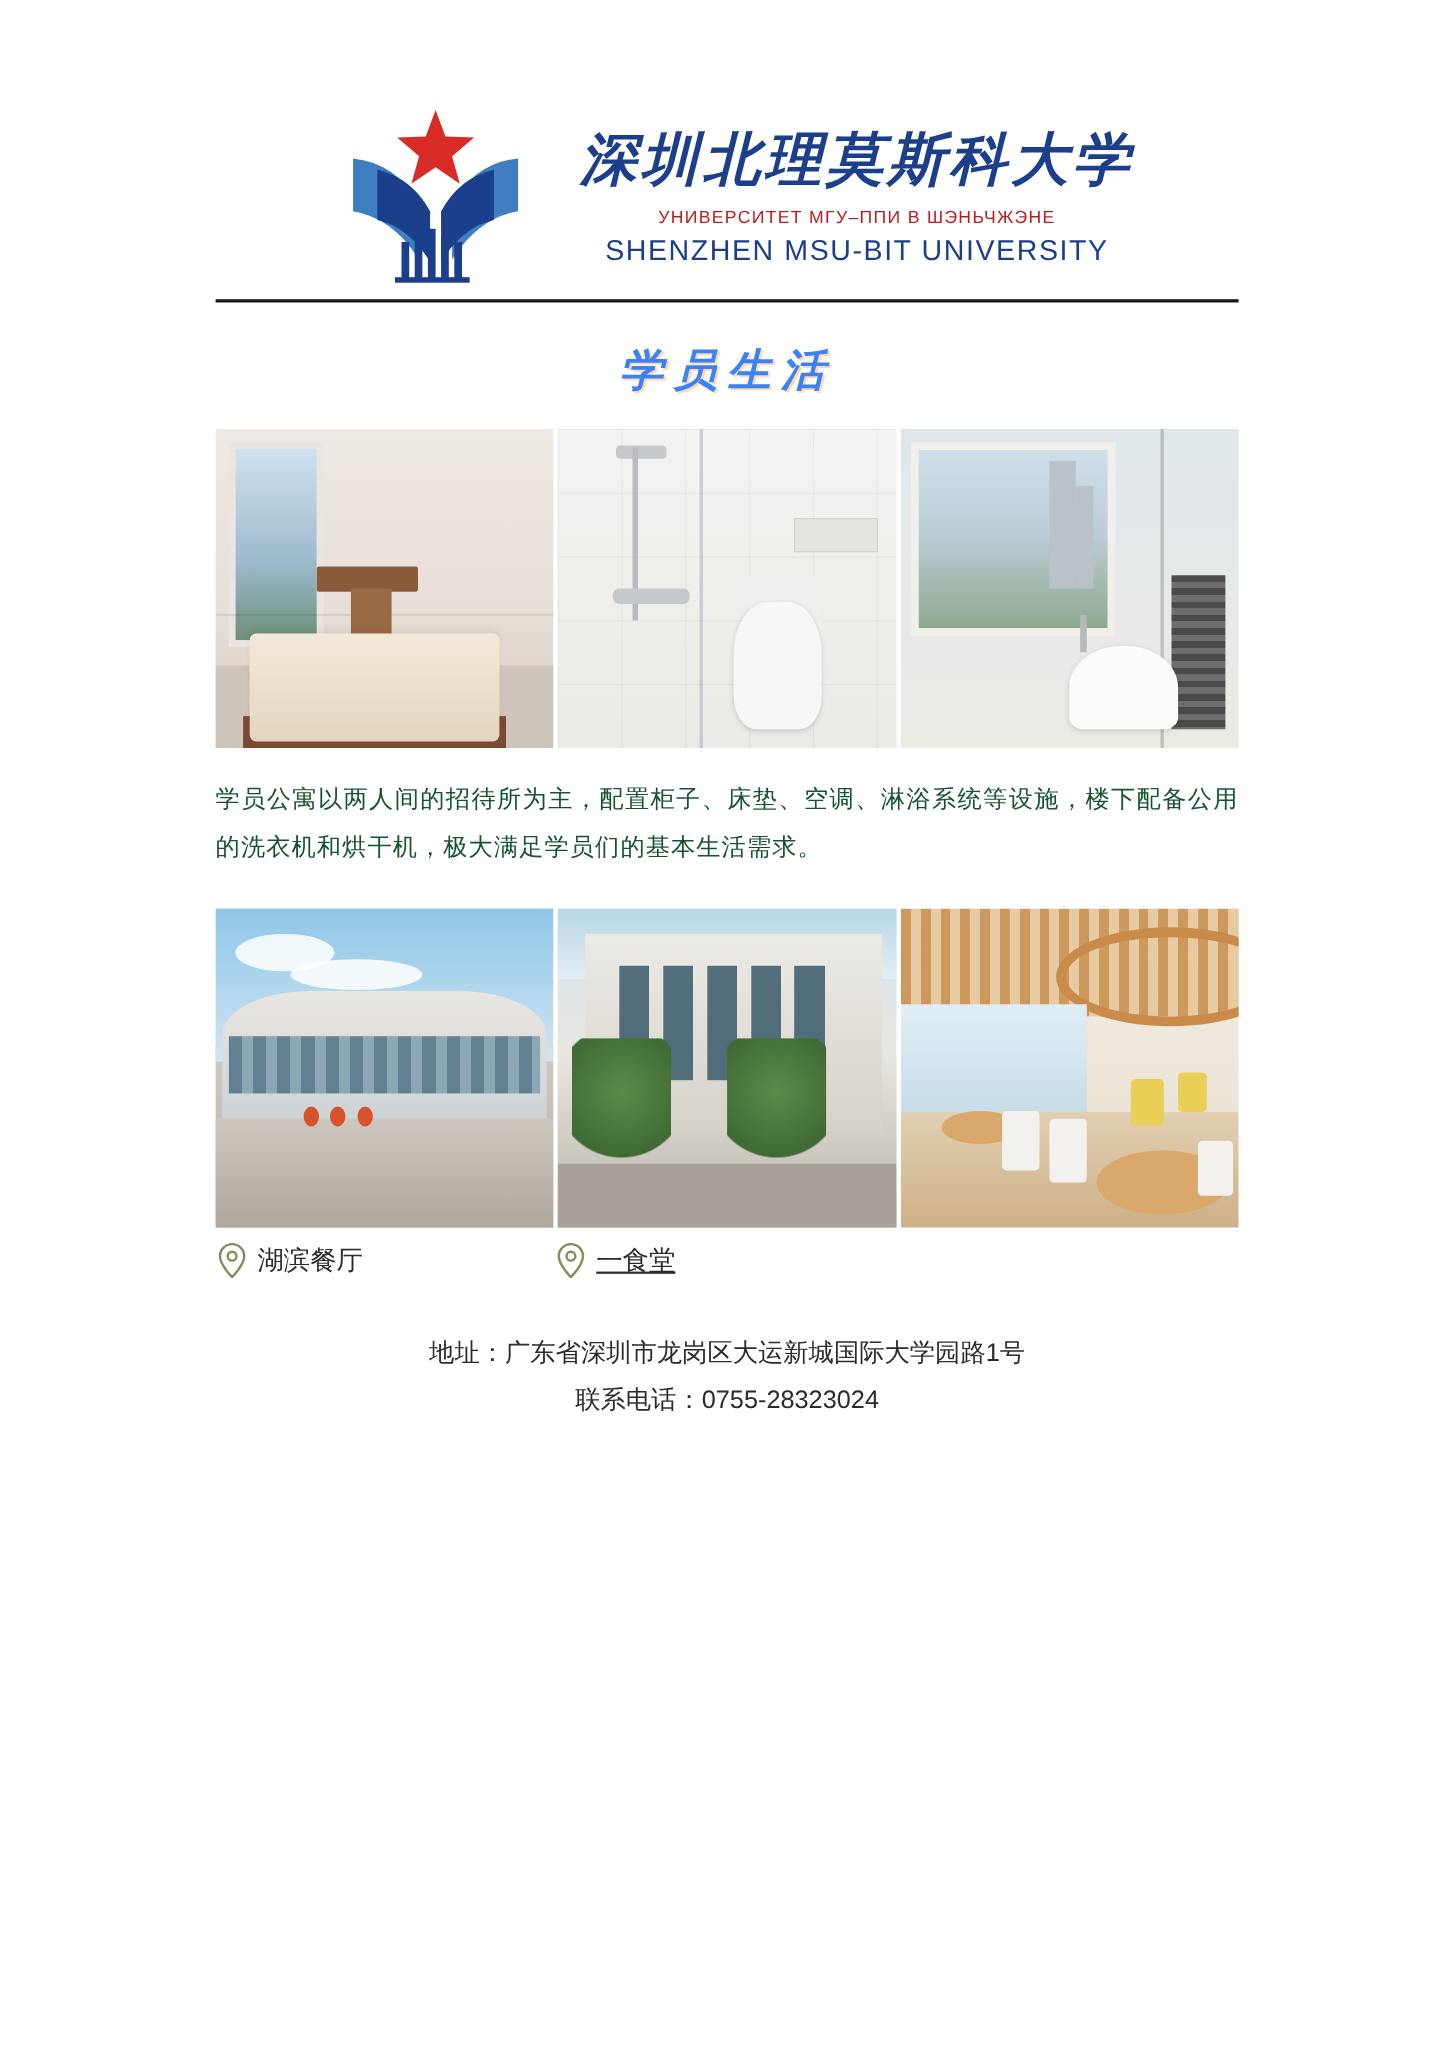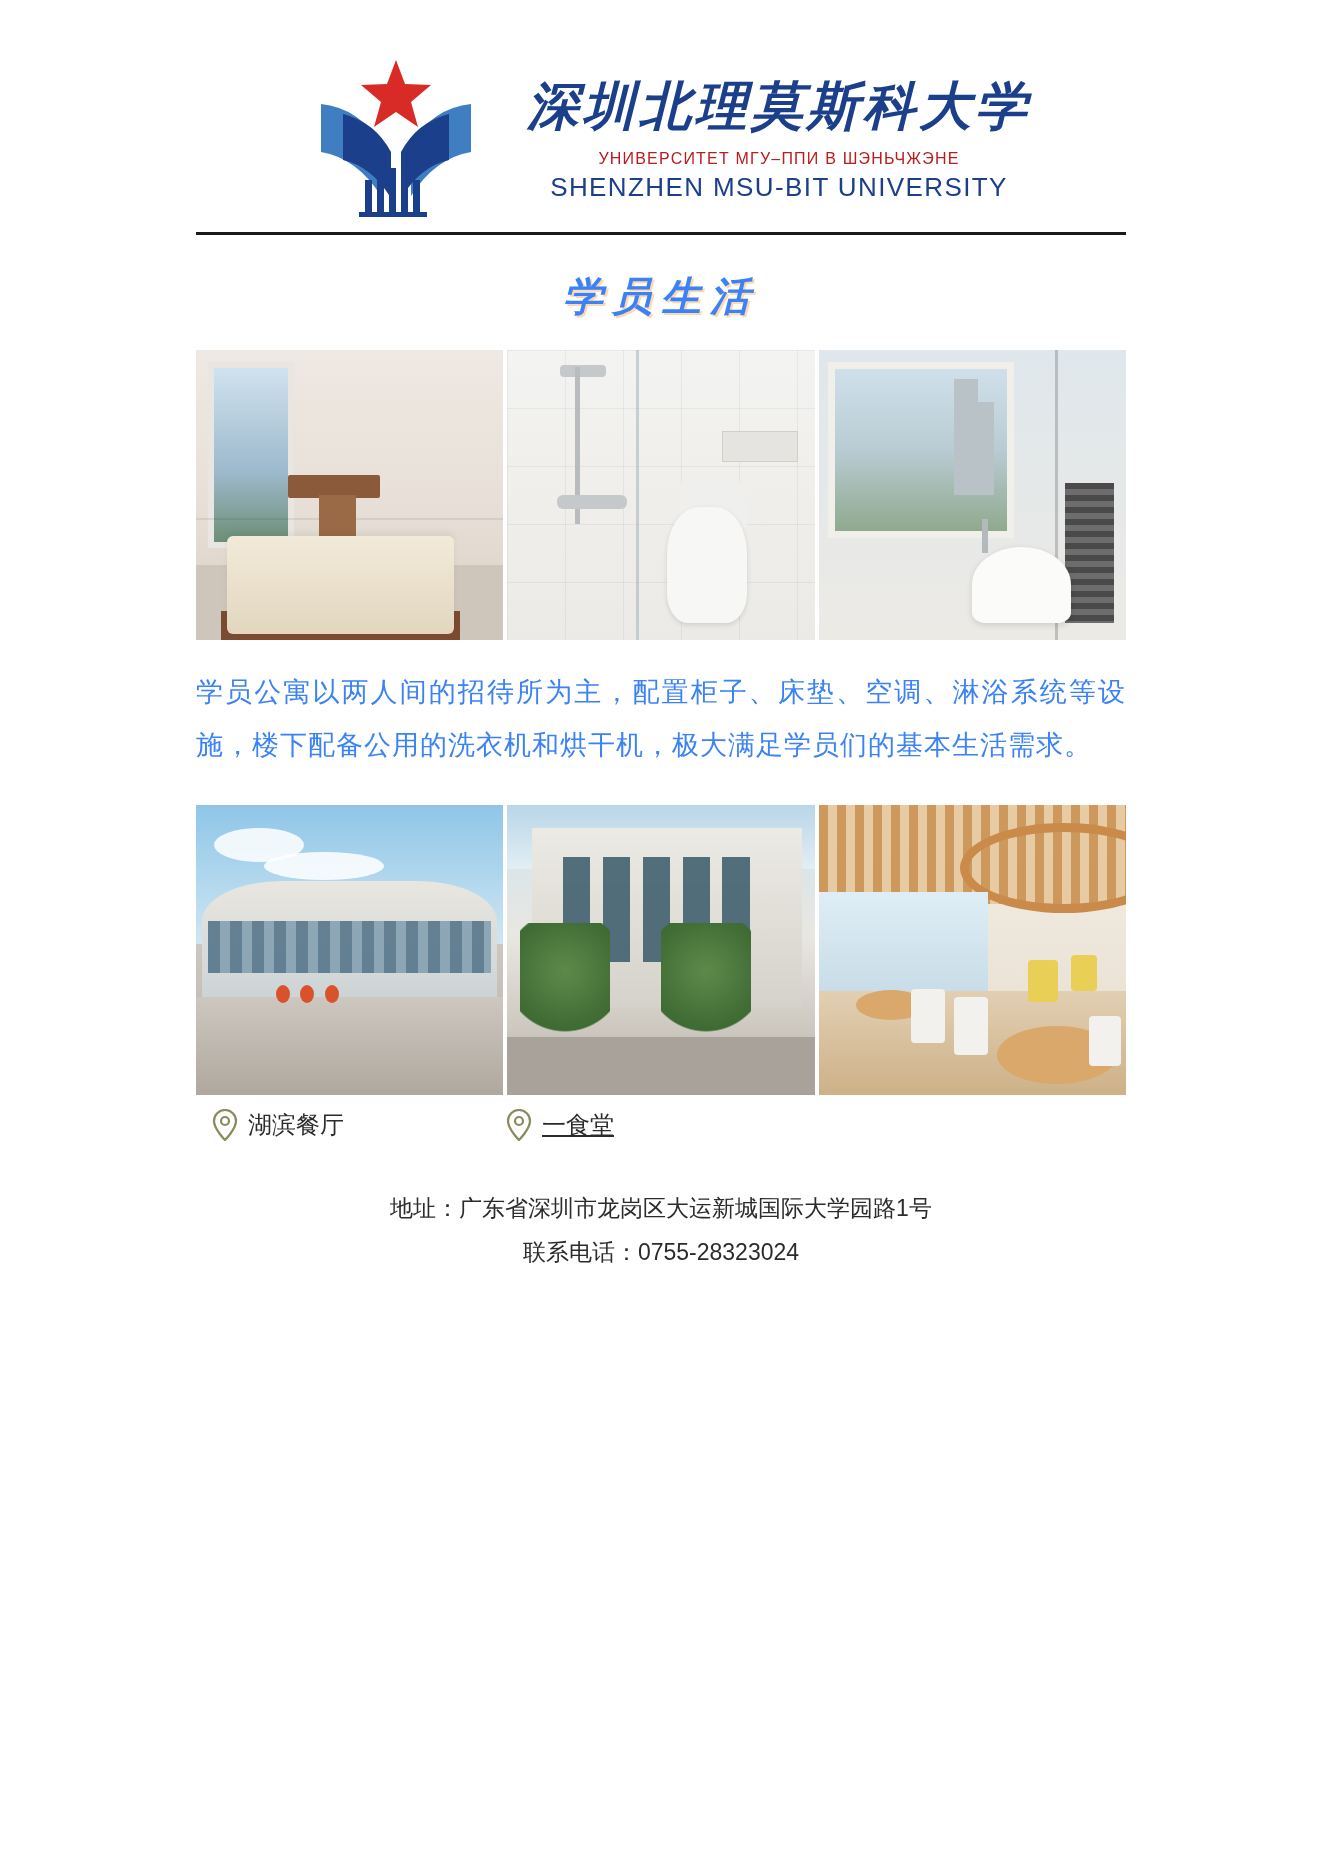--- a/index.html
+++ b/index.html
@@ -17,21 +17,21 @@
   }
   .page {
     width: 1322px;
     height: 1871px;
     position: relative;
     box-sizing: border-box;
   }
 
   
   .header {
-    padding-top: 52px;
+    padding-top: 92px;
     display: flex;
     justify-content: center;
     align-items: flex-start;
   }
   .header-inner {
     display: flex;
     align-items: center;
     gap: 26px;
   }
   .logo-mark {
@@ -305,34 +305,34 @@
     height: 46px;
   }
   .caption {
     display: flex;
     align-items: center;
     gap: 10px;
     font-family: "Liberation Sans", "DejaVu Sans", sans-serif;
     font-size: 24px;
     color: #2b2b2b;
   }
-  .caption.c1 { position: absolute; left: 16px; top: 2px; text-align: center; }
+  .caption.c1 { position: absolute; left: 2px; top: 2px; text-align: center; }
   .caption.c2 { position: absolute; left: 310px; top: 2px; text-decoration: underline; }
   .pin {
     width: 26px; height: 32px; display: inline-block; flex: none;
   }
 
   
   .body-text {
     width: 930px;
     margin: 26px auto 0 auto;
     font-family: Liberation Sans, sans-serif;
-    font-size: 27px;
+    font-size: 22px;
     line-height: 1.95;
-    color: #3b82f6;
+    color: #14532d;
     text-align: justify;
     letter-spacing: 1px;
   }
   .body-text.indent {
     text-indent: 2em;
     margin-top: 30px;
   }
 
   
   .footer {

